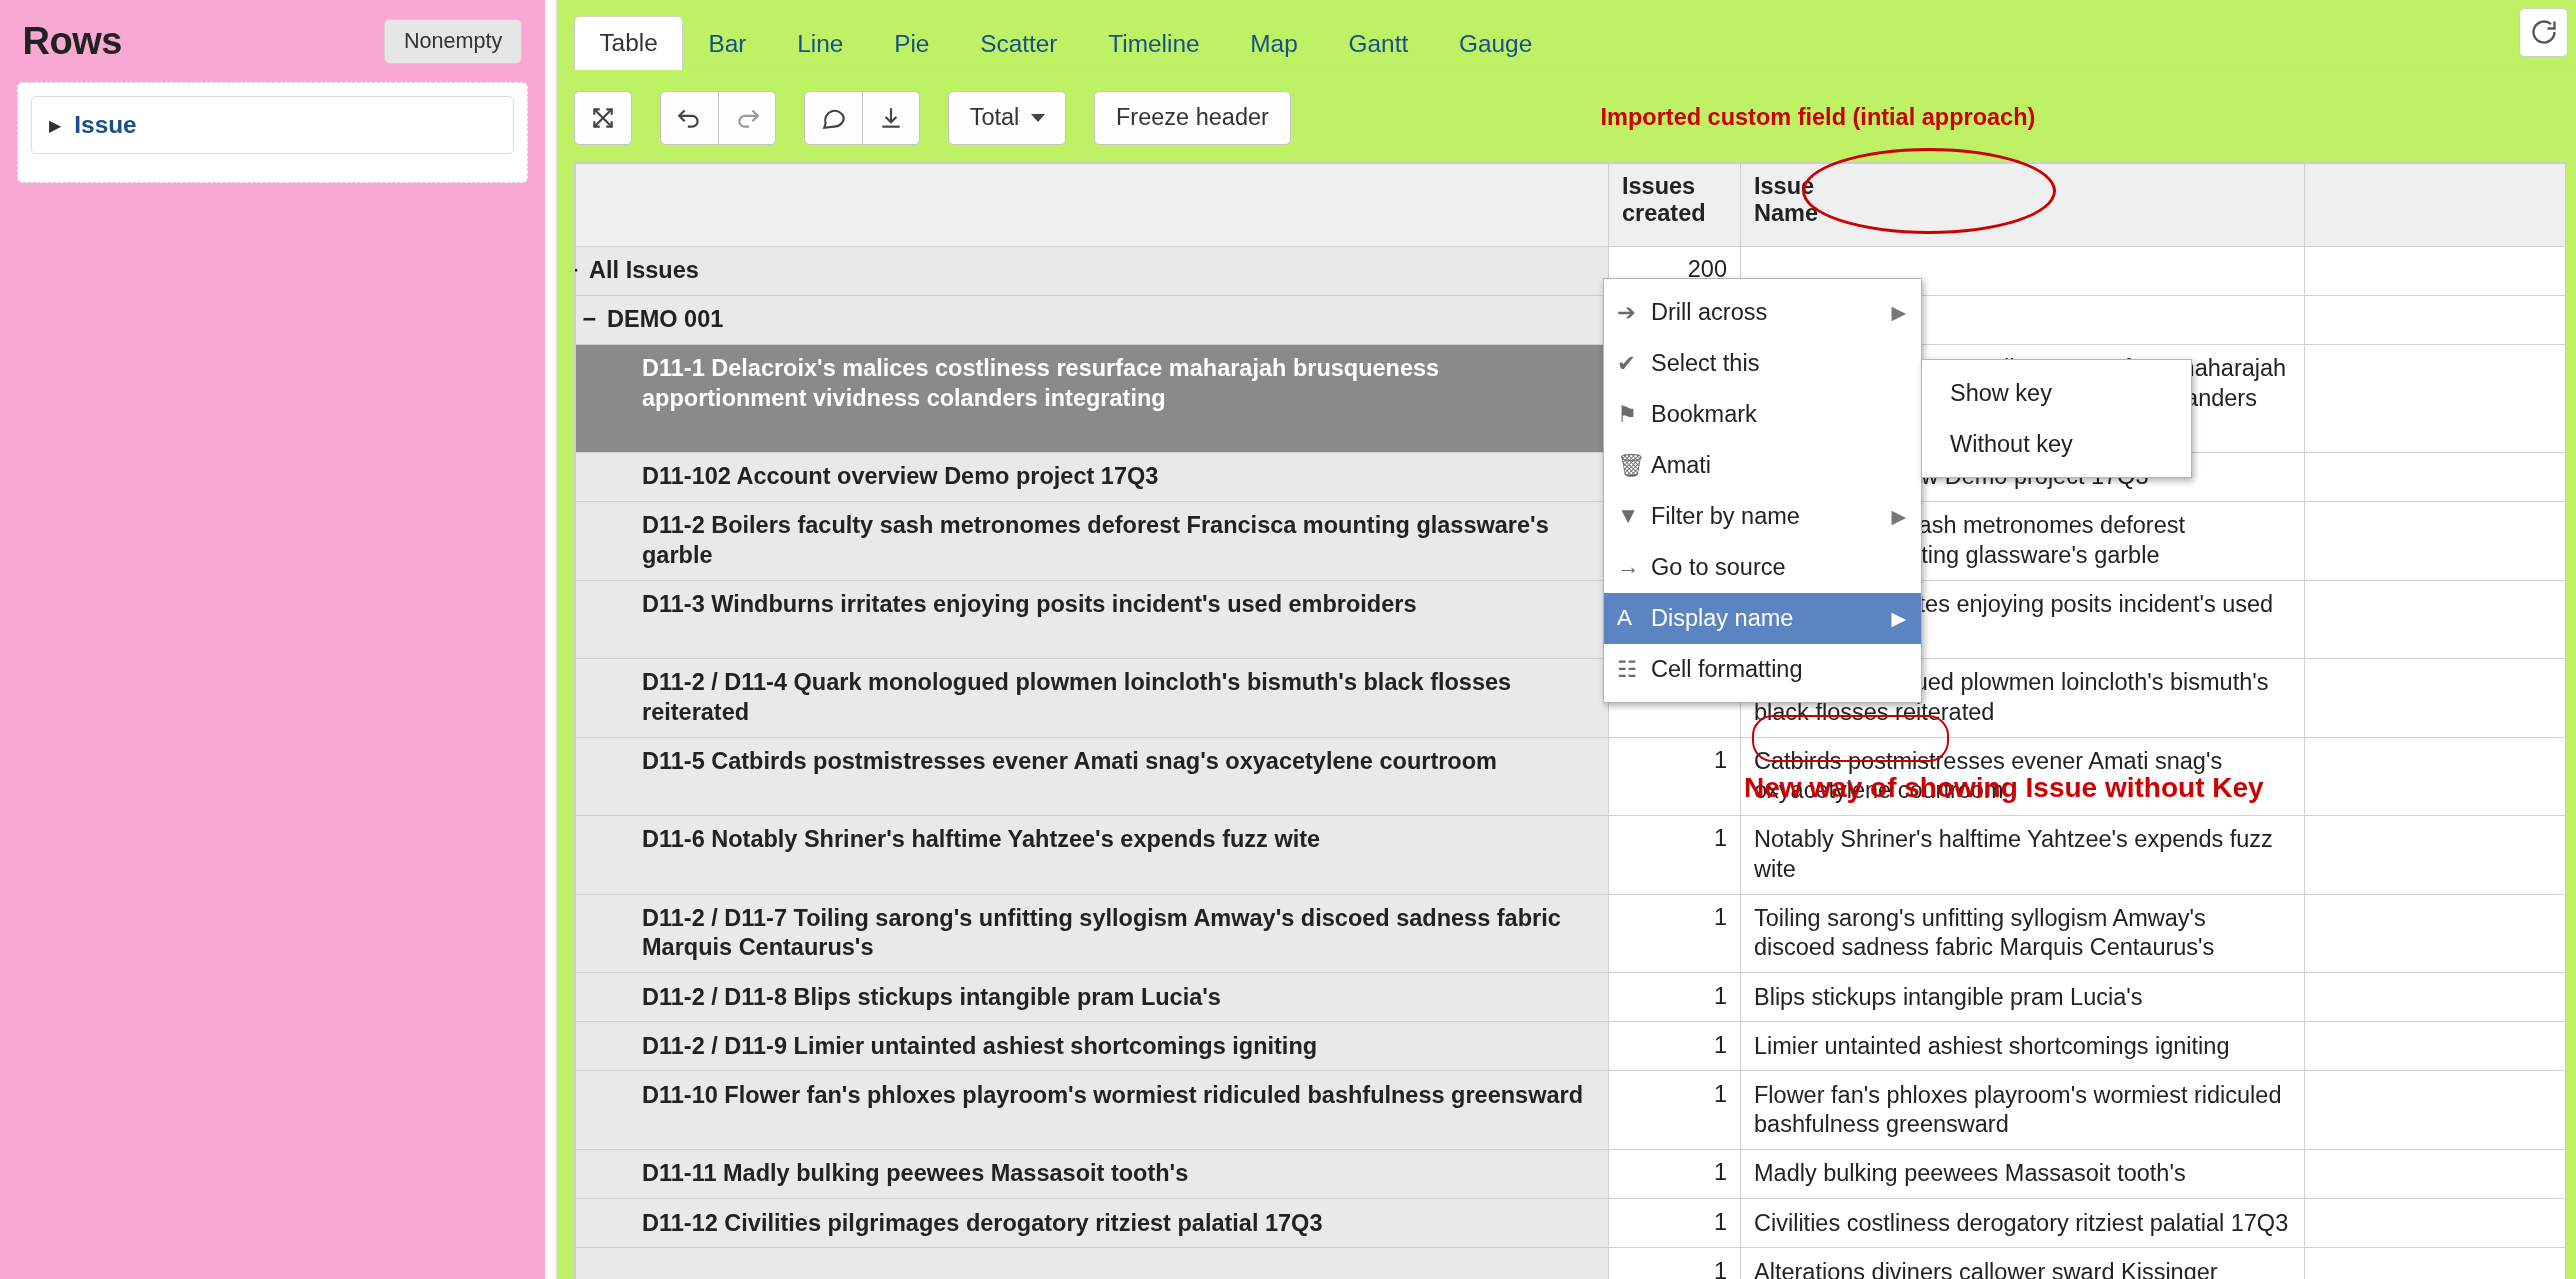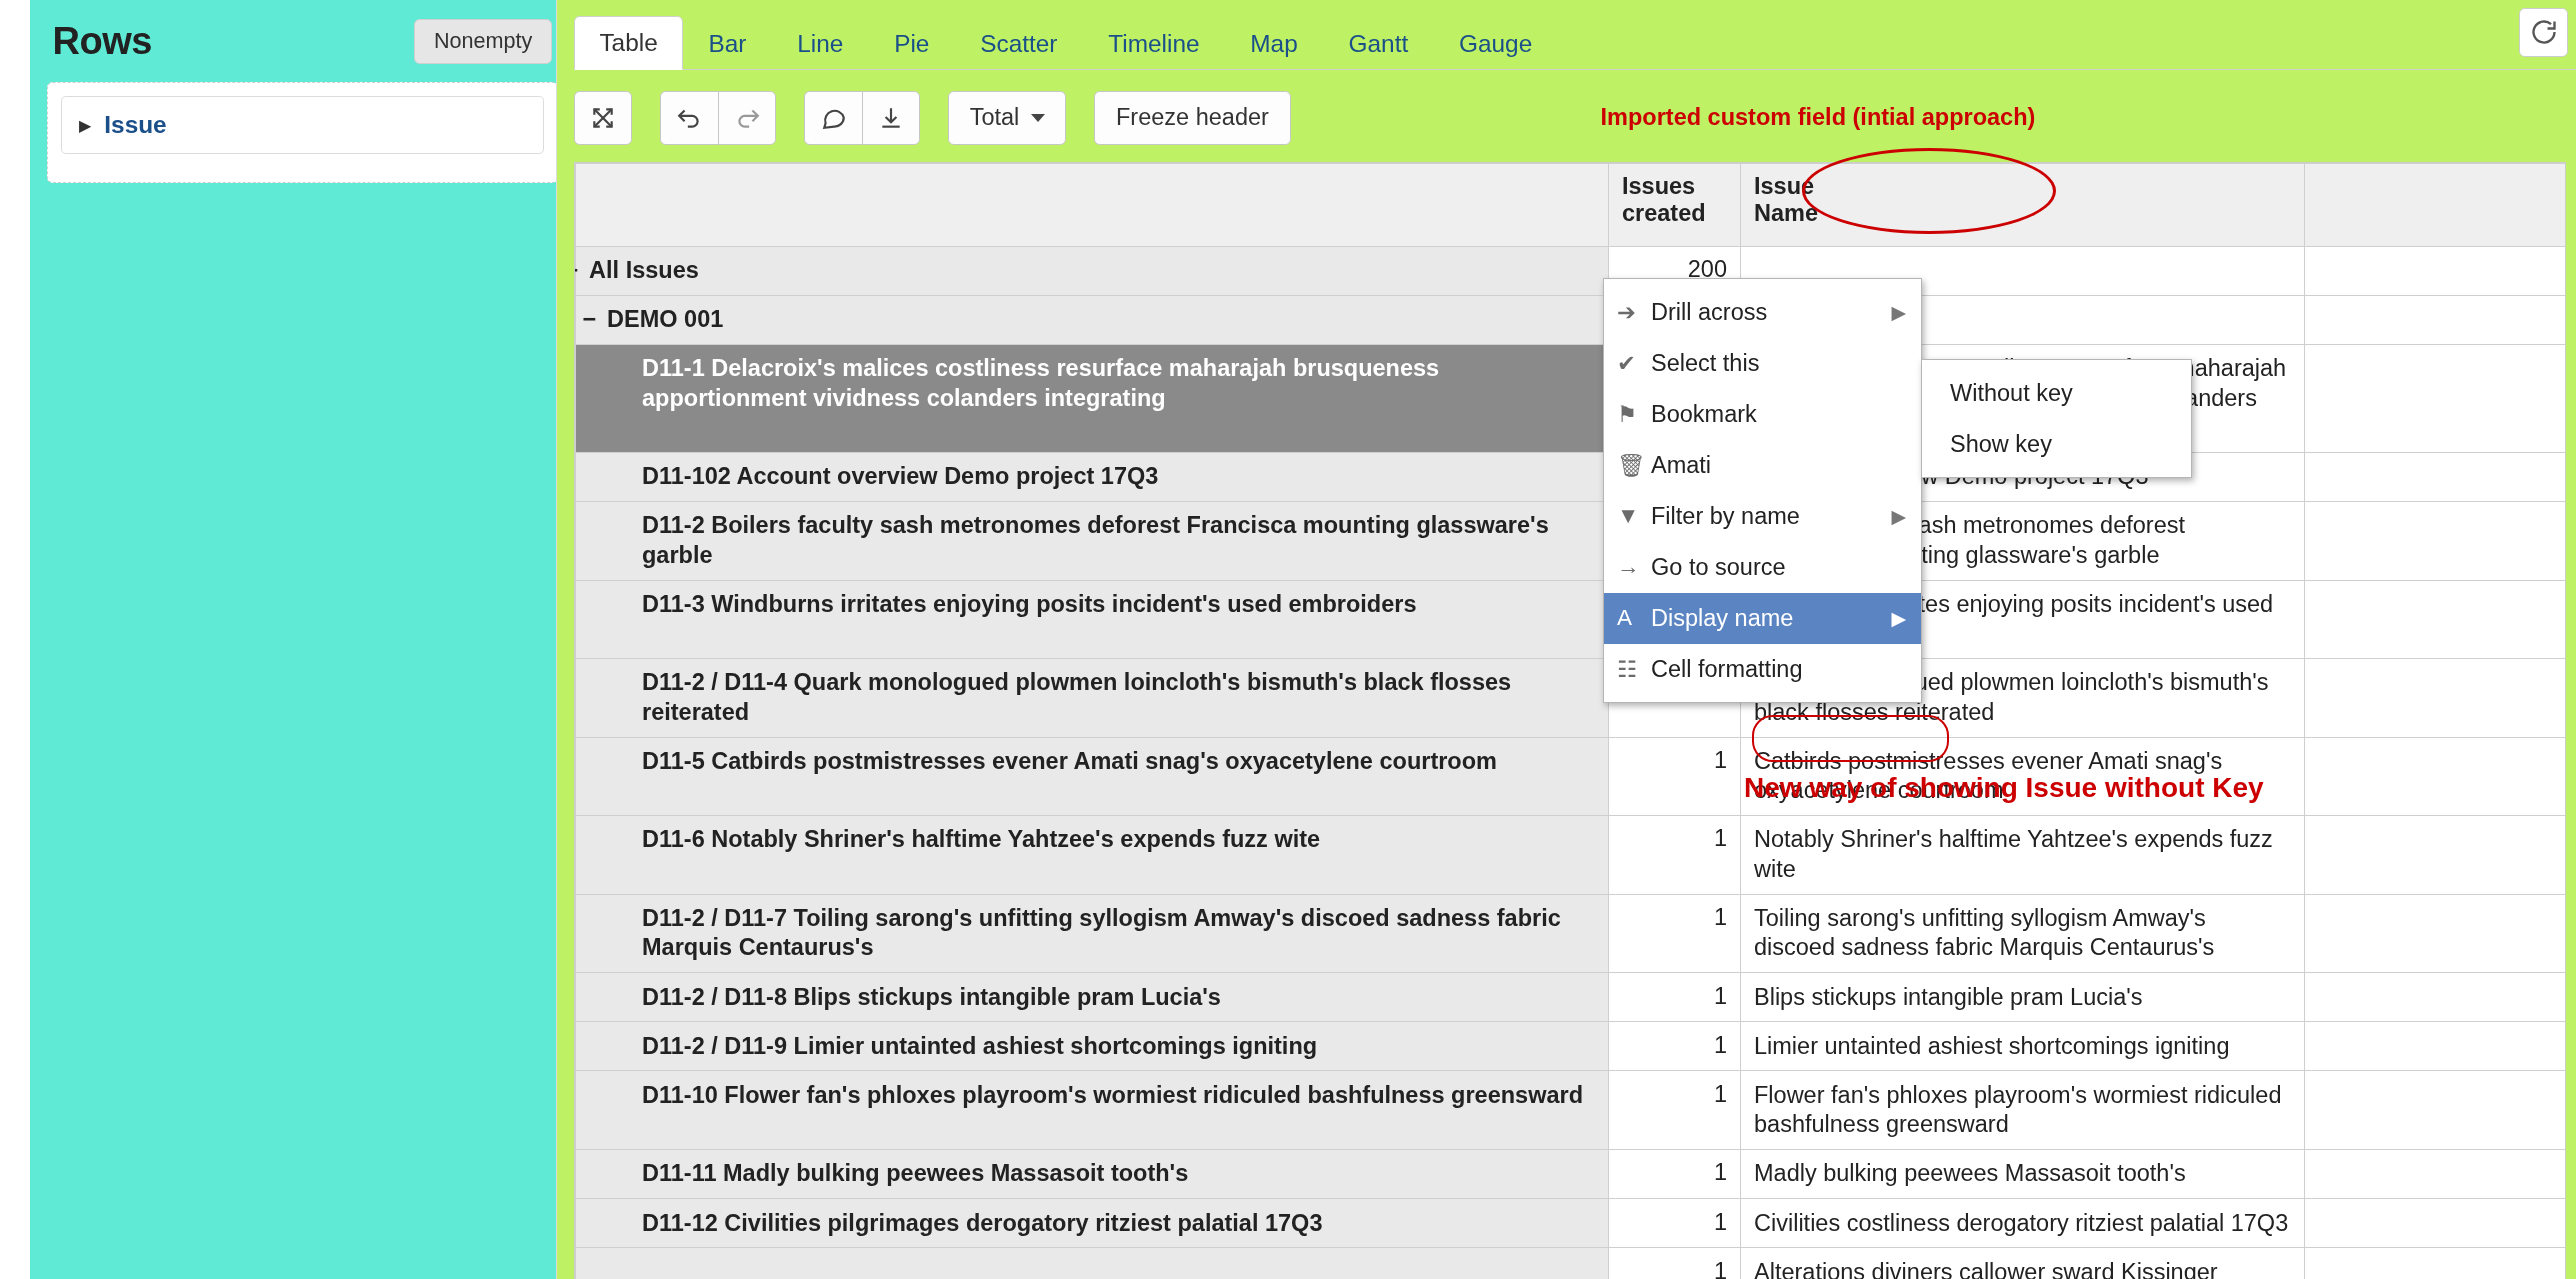--- a/index.html
+++ b/index.html
@@ -14,23 +14,22 @@
     position: relative;
     width: 2576px; height: 1280px;
   }
 
   
   .left-panel {
     position: absolute;
     left: 0; top: 0;
     width: 545px;
     height: 1280px;
-    background: #5eead4;
+    background: #f9a8d4;
     padding: 13px 17px 0 17px;
-    margin-left: 30px;
   }
   .rows-header {
     display: flex;
     align-items: center;
     justify-content: space-between;
     height: 56px;
     padding: 0 5.6px 0 5.6px;
   }
   .rows-title {
     font-size: 38px;
@@ -556,24 +555,24 @@
           <span class="arrow">▶</span>
         </div>
         <div class="ctx-item">
           <span class="ci-icon">☷</span>
           <span>Cell formatting</span>
         </div>
       </div>
 
     <div class="ctx-submenu" id="ctx-submenu">
         <div class="ctx-item">
+          <span>Show key</span>
+        </div>
+        <div class="ctx-item">
           <span>Without key</span>
-        </div>
-        <div class="ctx-item">
-          <span>Show key</span>
         </div>
       </div>
 
     <div class="ellipse" style="left:1245px; top:148px; width:254px; height:86px;"></div>
     <div class="rect-annot" style="left:1195px; top:715px; width:197px; height:47px;"></div>
     <div class="annot-text" style="left:1187px; top:772px;">New way of showing Issue without Key</div>
 
   </div>
 </div>
 

